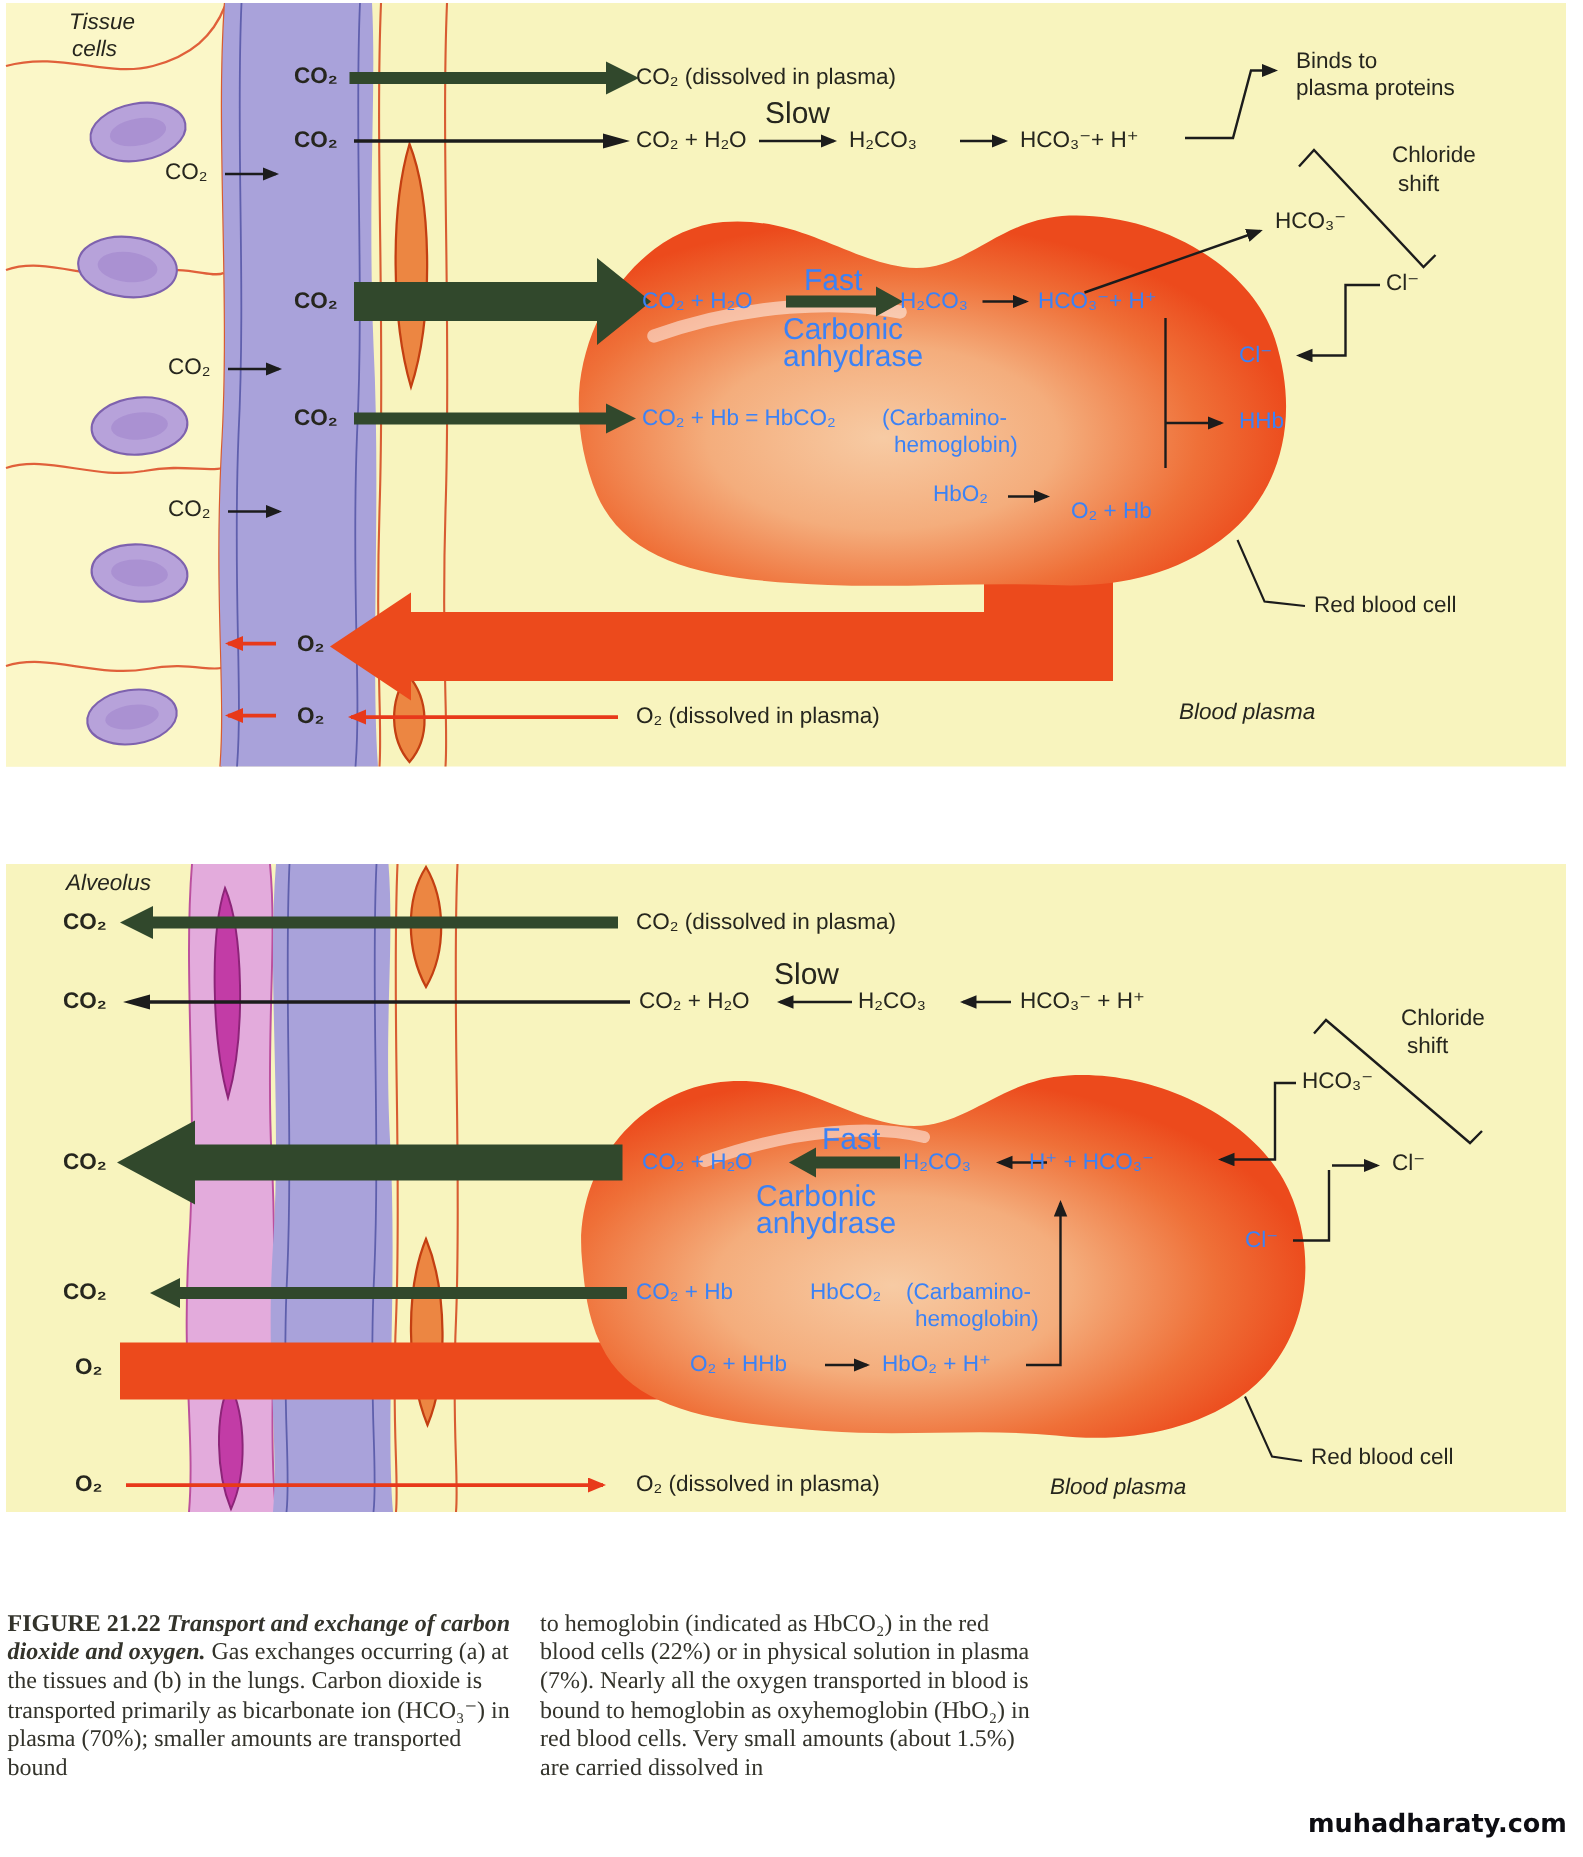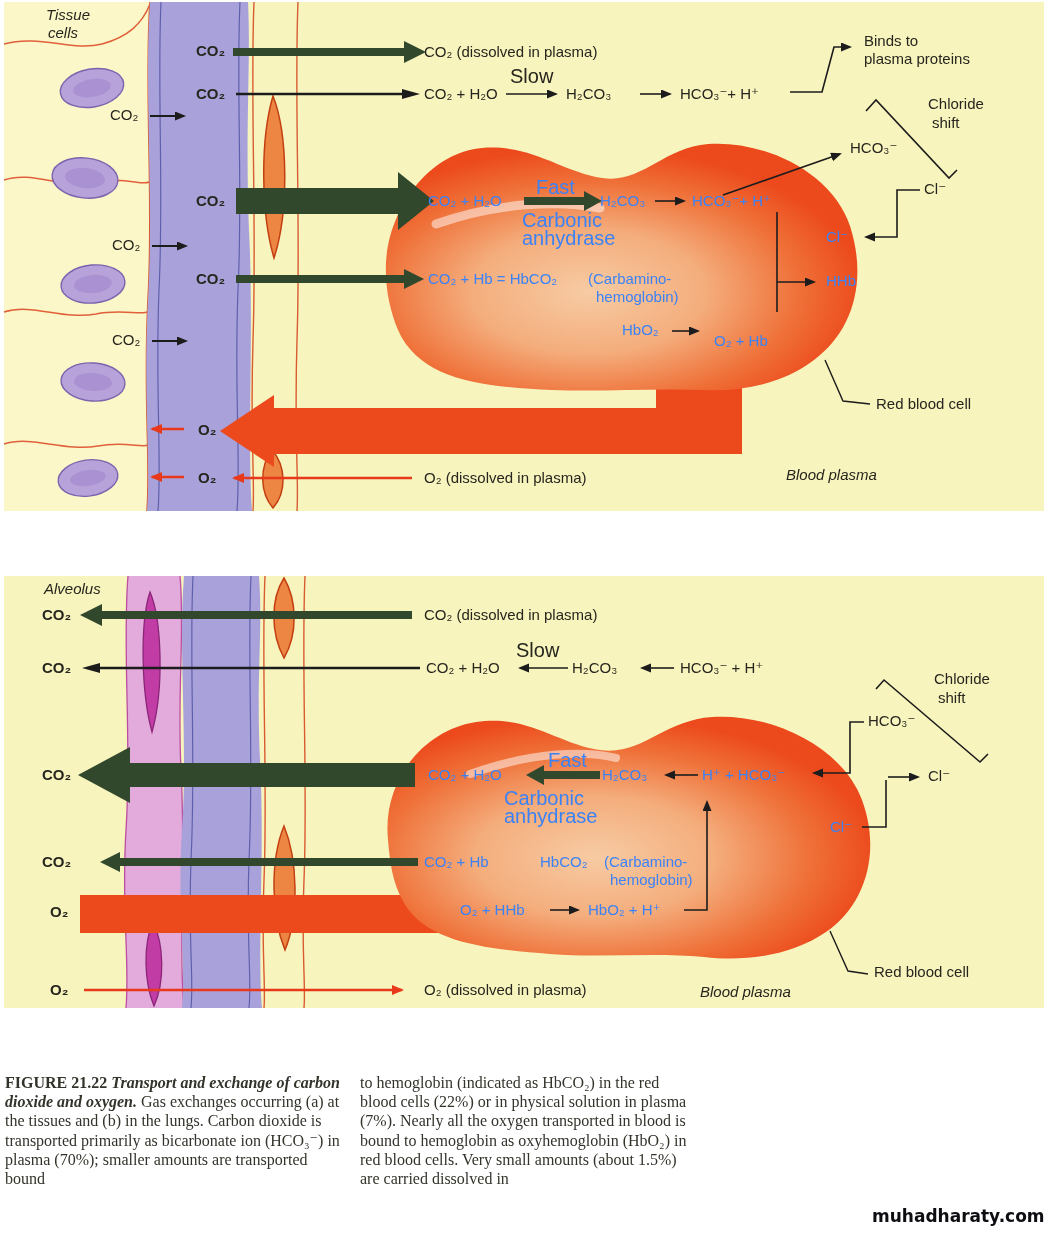--- a/index.html
+++ b/index.html
@@ -232,21 +232,21 @@
 <div class="t" style="left:572px;top:659px">H₂CO₃</div>
 <div class="t" style="left:680px;top:659px">HCO₃⁻ + H⁺</div>
 
 <div class="t" style="left:934px;top:670px">Chloride</div>
 <div class="t" style="left:938px;top:689px">shift</div>
 
 <div class="t bold" style="left:42px;top:766px">CO₂</div>
 <div class="t red" style="left:428px;top:766px">CO₂ + H₂O</div>
 <div class="t red s" style="left:548px;top:749px">Fast</div>
 <div class="t red" style="left:602px;top:766px">H₂CO₃</div>
-<div class="t red" style="left:702px;top:766px">H⁺ + HCO₃⁻</div>
+<div class="t red" style="left:686px;top:766px">H⁺ + HCO₃⁻</div>
 <div class="t red s" style="left:504px;top:787px">Carbonic</div>
 <div class="t red s" style="left:504px;top:805px">anhydrase</div>
 
 <div class="t" style="left:868px;top:712px">HCO₃⁻</div>
 <div class="t" style="left:928px;top:767px">Cl⁻</div>
 <div class="t red" style="left:830px;top:818px">Cl⁻</div>
 
 <div class="t bold" style="left:42px;top:853px">CO₂</div>
 <div class="t red" style="left:424px;top:853px">CO₂ + Hb</div>
 <div class="t red" style="left:540px;top:853px">HbCO₂</div>

